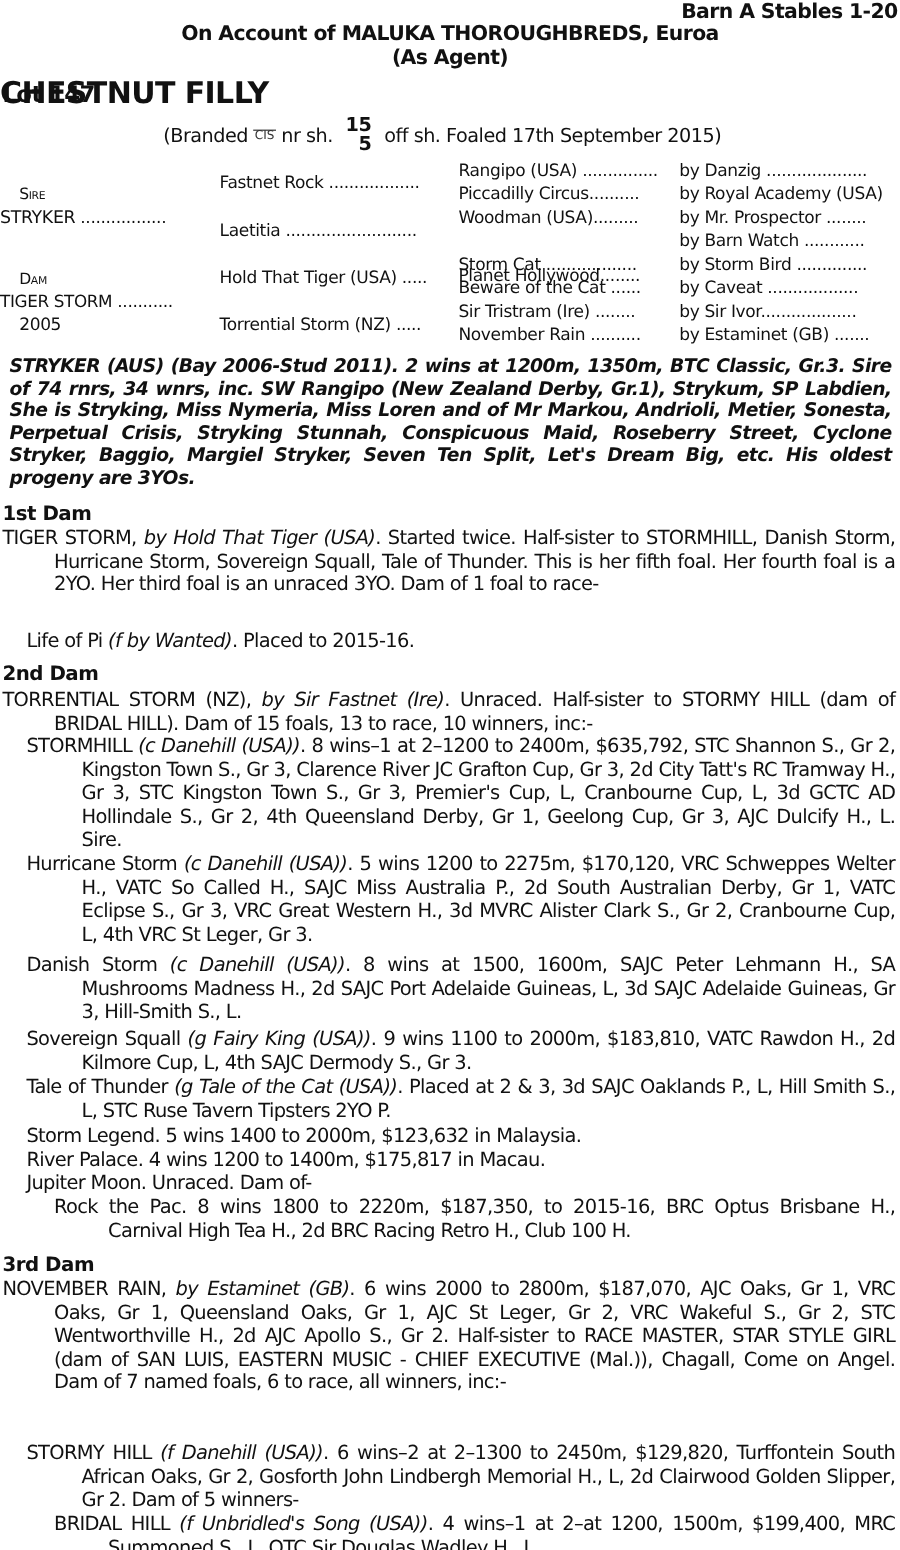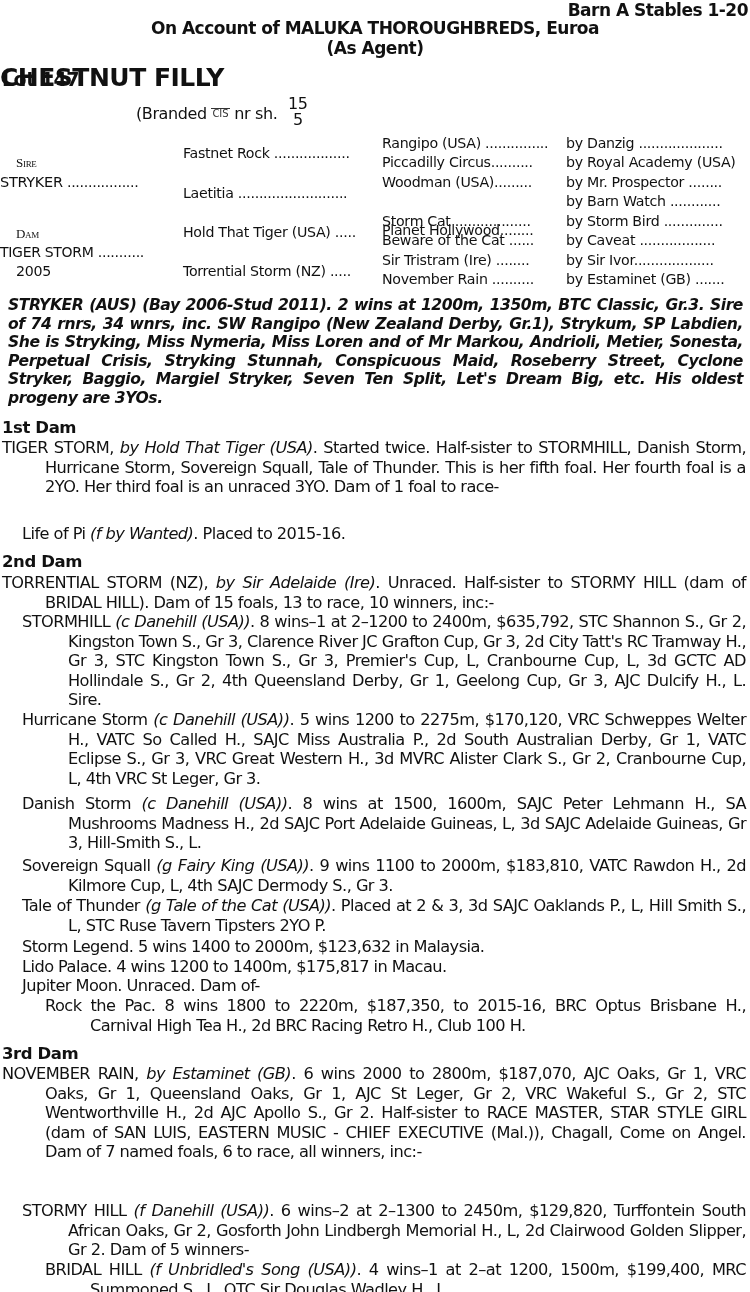--- a/index.html
+++ b/index.html
@@ -7,26 +7,26 @@
     width:750px; height:1292px; overflow:hidden; position:relative;
     font-family:"DejaVu Sans", sans-serif; color:#111;
     font-size:16.2px; line-height:19.6px;
   }
   .hdr-right { position:absolute; right:2px; top:0; font-weight:bold; font-size:17px; line-height:20px; letter-spacing:-0.5px; }
   .hdr-center { position:absolute; left:0; width:750px; text-align:center; font-weight:bold; font-size:17px; line-height:20px; letter-spacing:-0.5px; }
   .lot { position:absolute; left:2px; top:68px; font-weight:bold; font-size:19px; line-height:22px; letter-spacing:-0.5px; }
   .title { position:absolute; left:0; width:730px; text-align:left; top:66px; font-weight:bold; font-size:25px; line-height:24px; letter-spacing:-0.5px; }
   .brand-line { position:absolute; left:136px; top:98px; font-size:16px; line-height:18px; letter-spacing:-0.4px; white-space:nowrap; }
   .brand-mark { display:inline-block; font-size:10px; line-height:10px; border-top:1px solid #333; padding:0 1px; vertical-align:2px; color:#333; letter-spacing:0; }
-  .frac { display:inline-block; text-align:center; vertical-align:middle; font-size:16px; line-height:16px; margin:0 6px; position:relative; top:-2px; }
+  .frac { display:inline-block; text-align:right; vertical-align:middle; font-size:16px; line-height:16px; margin:0 6px; position:relative; top:-2px;font-weight:bold; }
   .frac span { display:block; }
 
   .ped { position:absolute; top:136px; left:0; width:750px; height:156px; font-size:14.2px; letter-spacing:-0.3px; }
   .ped .cell { position:absolute; white-space:nowrap; line-height:19.6px; }
-  .smallcaps { font-variant:small-caps;font-family:Liberation Serif, serif; }
+  .smallcaps { font-variant:small-caps; }
   .b { font-weight:normal; }
   .i { font-style:italic; }
 
   .sire-note { position:absolute; left:8px; top:296px; width:735px; font-weight:bold; font-style:italic; font-size:15.6px; line-height:18.6px; letter-spacing:-0.45px; text-align:justify; }
 
   .section-h { position:absolute; left:2px; font-weight:bold; font-size:16.5px; line-height:20px; letter-spacing:-0.4px; }
   .para { position:absolute; text-align:justify; letter-spacing:-0.55px; }
   .p0 { left:2px; width:744px; text-indent:-43px; padding-left:43px; box-sizing:border-box; }
   .p1 { left:2px; width:744px; padding-left:66px; text-indent:-46px; box-sizing:border-box; }
   .p2 { left:2px; width:744px; padding-left:88px; text-indent:-45px; box-sizing:border-box; }
@@ -39,20 +39,21 @@
 <div class="hdr-right">Barn A Stables 1-20</div>
 <div class="hdr-center" style="top:18px">On Account of MALUKA THOROUGHBREDS, Euroa</div>
 <div class="hdr-center" style="top:38px">(As Agent)</div>
 <div class="lot">Lot 147</div>
 <div class="title">CHESTNUT FILLY</div>
 <div class="brand-line">
   <span>(Branded</span>
   <span class="brand-mark">CIS</span>
   <span>nr sh.</span>
   <span class="frac"><span>15</span><span>5</span></span>
+  <span>off sh. Foaled 17th September 2015)</span>
 </div>
 
 <div class="ped">
   <div class="cell smallcaps" style="left:16px; top:17px; font-size:13px;">Sire</div>
   <div class="cell" style="left:0; top:37px;"><span class="b" style="font-size:14.5px">STRYKER</span> .................</div>
   <div class="cell smallcaps" style="left:16px; top:88px; font-size:13px;text-align:center;">Dam</div>
   <div class="cell" style="left:0; top:107px;"><span class="b" style="font-size:14px">TIGER STORM</span> ...........</div>
   <div class="cell" style="left:16px; top:126px;">2005</div>
 
   <div class="cell" style="left:183px; top:8px;"><span>Fastnet Rock</span> ..................</div>
@@ -79,34 +80,34 @@
   <div class="cell" style="left:566px; top:134px;"><span>by Estaminet (GB)</span> .......</div>
 </div>
 
 <div class="sire-note last-left">STRYKER (AUS) (Bay 2006-Stud 2011). 2 wins at 1200m, 1350m, BTC Classic, Gr.3. Sire of 74 rnrs, 34 wnrs, inc. SW Rangipo (New Zealand Derby, Gr.1), Strykum, SP Labdien, She is Stryking, Miss Nymeria, Miss Loren and of Mr Markou, Andrioli, Metier, Sonesta, Perpetual Crisis, Stryking Stunnah, Conspicuous Maid, Roseberry Street, Cyclone Stryker, Baggio, Margiel Stryker, Seven Ten Split, Let's Dream Big, etc. His oldest progeny are 3YOs.</div>
 
 <div class="section-h" style="top:418px">1st Dam</div>
 <div class="para p0 last-left" style="top:438px"><span>TIGER STORM,</span> <span class="i">by Hold That Tiger (USA)</span><span>. Started twice. Half-sister to </span><span class="b">STORMHILL</span>, <span class="b">Danish Storm</span>, <span class="b">Hurricane Storm</span>, <span class="b">Sovereign Squall</span>, <span class="b">Tale of Thunder</span><span>. This is her fifth foal. Her fourth foal is a 2YO. Her third foal is an unraced 3YO. Dam of 1 foal to race-</span></div>
 <div class="para plain" style="top:524px"><span>Life of Pi</span> <span class="i">(f by Wanted)</span><span>. Placed to 2015-16.</span></div>
 
 <div class="section-h" style="top:552px">2nd Dam</div>
-<div class="para p0 last-left" style="top:573px"><span>TORRENTIAL STORM (NZ),</span> <span class="i">by Sir Adelaide (Ire)</span><span>. Unraced. Half-sister to </span><span class="b">STORMY HILL</span><span> (dam of </span><span class="b">BRIDAL HILL</span><span>). Dam of 15 foals, 13 to race, </span><span class="b">10 winners</span><span>, inc:-</span></div>
+<div class="para p0 last-left" style="top:573px"><span>TORRENTIAL STORM (NZ),</span> <span class="i">by Sir Fastnet (Ire)</span><span>. Unraced. Half-sister to </span><span class="b">STORMY HILL</span><span> (dam of </span><span class="b">BRIDAL HILL</span><span>). Dam of 15 foals, 13 to race, </span><span class="b">10 winners</span><span>, inc:-</span></div>
 
 <div class="para p1 last-left" style="top:612px"><span class="b">STORMHILL</span> <span class="i">(c Danehill (USA))</span>. <span class="b">8 wins</span><span>–1 at 2–1200 to 2400m, $635,792, STC Shannon S., Gr 2, Kingston Town S., Gr 3, Clarence River JC Grafton Cup, Gr 3, 2d City Tatt's RC Tramway H., Gr 3, STC Kingston Town S., Gr 3, Premier's Cup, L, Cranbourne Cup, L, 3d GCTC AD Hollindale S., Gr 2, 4th Queensland Derby, Gr 1, Geelong Cup, Gr 3, AJC Dulcify H., L. Sire.</span></div>
 
 <div class="para p1 last-left" style="top:710px"><span class="b">Hurricane Storm</span> <span class="i">(c Danehill (USA))</span>. <span class="b">5 wins</span><span> 1200 to 2275m, $170,120, VRC Schweppes Welter H., VATC So Called H., SAJC Miss Australia P., 2d South Australian Derby, Gr 1, VATC Eclipse S., Gr 3, VRC Great Western H., 3d MVRC Alister Clark S., Gr 2, Cranbourne Cup, L, 4th VRC St Leger, Gr 3.</span></div>
 
 <div class="para p1 last-left" style="top:794px"><span class="b">Danish Storm</span> <span class="i">(c Danehill (USA))</span>. <span class="b">8 wins</span><span> at 1500, 1600m, SAJC Peter Lehmann H., SA Mushrooms Madness H., 2d SAJC Port Adelaide Guineas, L, 3d SAJC Adelaide Guineas, Gr 3, Hill-Smith S., L.</span></div>
 
 <div class="para p1 last-left" style="top:856px"><span class="b">Sovereign Squall</span> <span class="i">(g Fairy King (USA))</span>. <span class="b">9 wins</span><span> 1100 to 2000m, $183,810, VATC Rawdon H., 2d Kilmore Cup, L, 4th SAJC Dermody S., Gr 3.</span></div>
 
 <div class="para p1 last-left" style="top:896px"><span class="b">Tale of Thunder</span> <span class="i">(g Tale of the Cat (USA))</span><span>. Placed at 2 &amp; 3, 3d SAJC Oaklands P., L, Hill Smith S., L, STC Ruse Tavern Tipsters 2YO P.</span></div>
 
 <div class="para plain" style="top:937px"><span>Storm Legend.</span> <span class="b">5 wins</span><span> 1400 to 2000m, $123,632 in Malaysia.</span></div>
-<div class="para plain" style="top:957px"><span>Lido Palace.</span> <span class="b">4 wins</span><span> 1200 to 1400m, $175,817 in Macau.</span></div>
+<div class="para plain" style="top:957px"><span>River Palace.</span> <span class="b">4 wins</span><span> 1200 to 1400m, $175,817 in Macau.</span></div>
 <div class="para plain" style="top:976px">Jupiter Moon. Unraced. Dam of-</div>
 <div class="para p2 last-left" style="top:996px"><span>Rock the Pac.</span> <span class="b">8 wins</span><span> 1800 to 2220m, $187,350, to 2015-16, BRC Optus Brisbane H., Carnival High Tea H., 2d BRC Racing Retro H., Club 100 H.</span></div>
 
 <div class="section-h" style="top:1044px">3rd Dam</div>
 <div class="para p0 last-left" style="top:1064px"><span class="b">NOVEMBER RAIN</span>, <span class="i">by Estaminet (GB)</span>. <span class="b">6 wins</span><span> 2000 to 2800m, $187,070, AJC Oaks, Gr 1, VRC Oaks, Gr 1, Queensland Oaks, Gr 1, AJC St Leger, Gr 2, VRC Wakeful S., Gr 2, STC Wentworthville H., 2d AJC Apollo S., Gr 2. Half-sister to </span><span class="b">RACE MASTER</span>, <span class="b">STAR STYLE GIRL</span><span> (dam of </span><span class="b">SAN LUIS</span>, <span class="b">EASTERN MUSIC - CHIEF EXECUTIVE</span><span> (Mal.)), </span><span class="b">Chagall</span>, <span class="b">Come on Angel</span><span>. Dam of 7 named foals, 6 to race, </span><span class="b">all winners</span><span>, inc:-</span></div>
 
 <div class="para p1 last-left" style="top:1201px"><span class="b">STORMY HILL</span> <span class="i">(f Danehill (USA))</span>. <span class="b">6 wins</span><span>–2 at 2–1300 to 2450m, $129,820, Turffontein South African Oaks, Gr 2, Gosforth John Lindbergh Memorial H., L, 2d Clairwood Golden Slipper, Gr 2. Dam of 5 winners-</span></div>
 
 <div class="para p2 last-left" style="top:1260px"><span class="b">BRIDAL HILL</span> <span class="i">(f Unbridled's Song (USA))</span>. <span class="b">4 wins</span><span>–1 at 2–at 1200, 1500m, $199,400, MRC Summoned S., L, QTC Sir Douglas Wadley H., L.</span></div>
 

